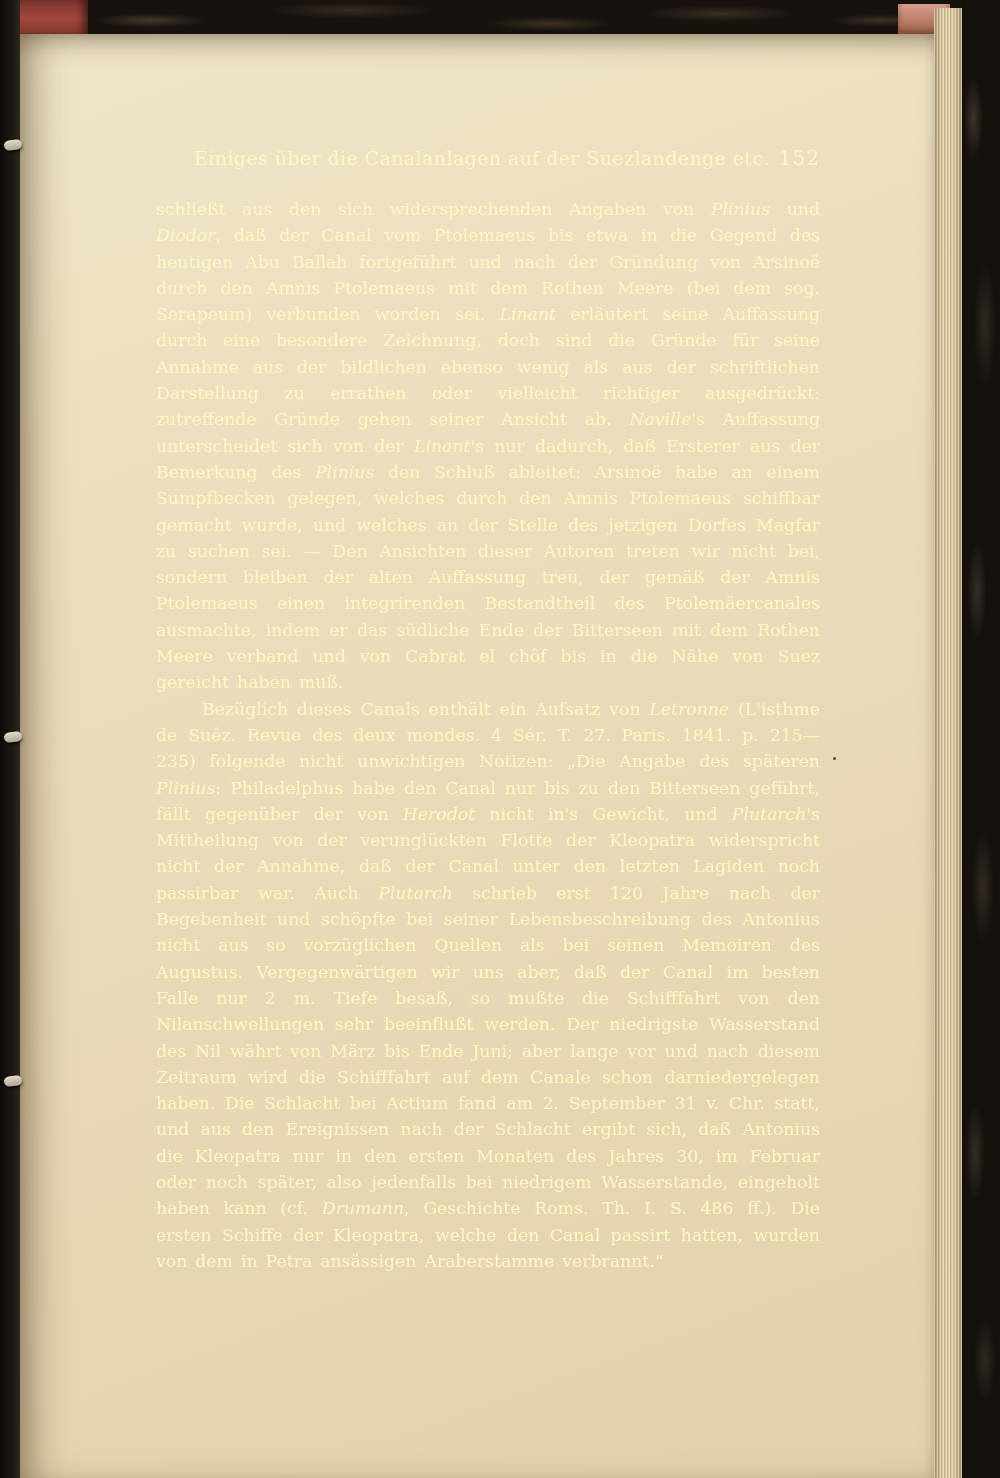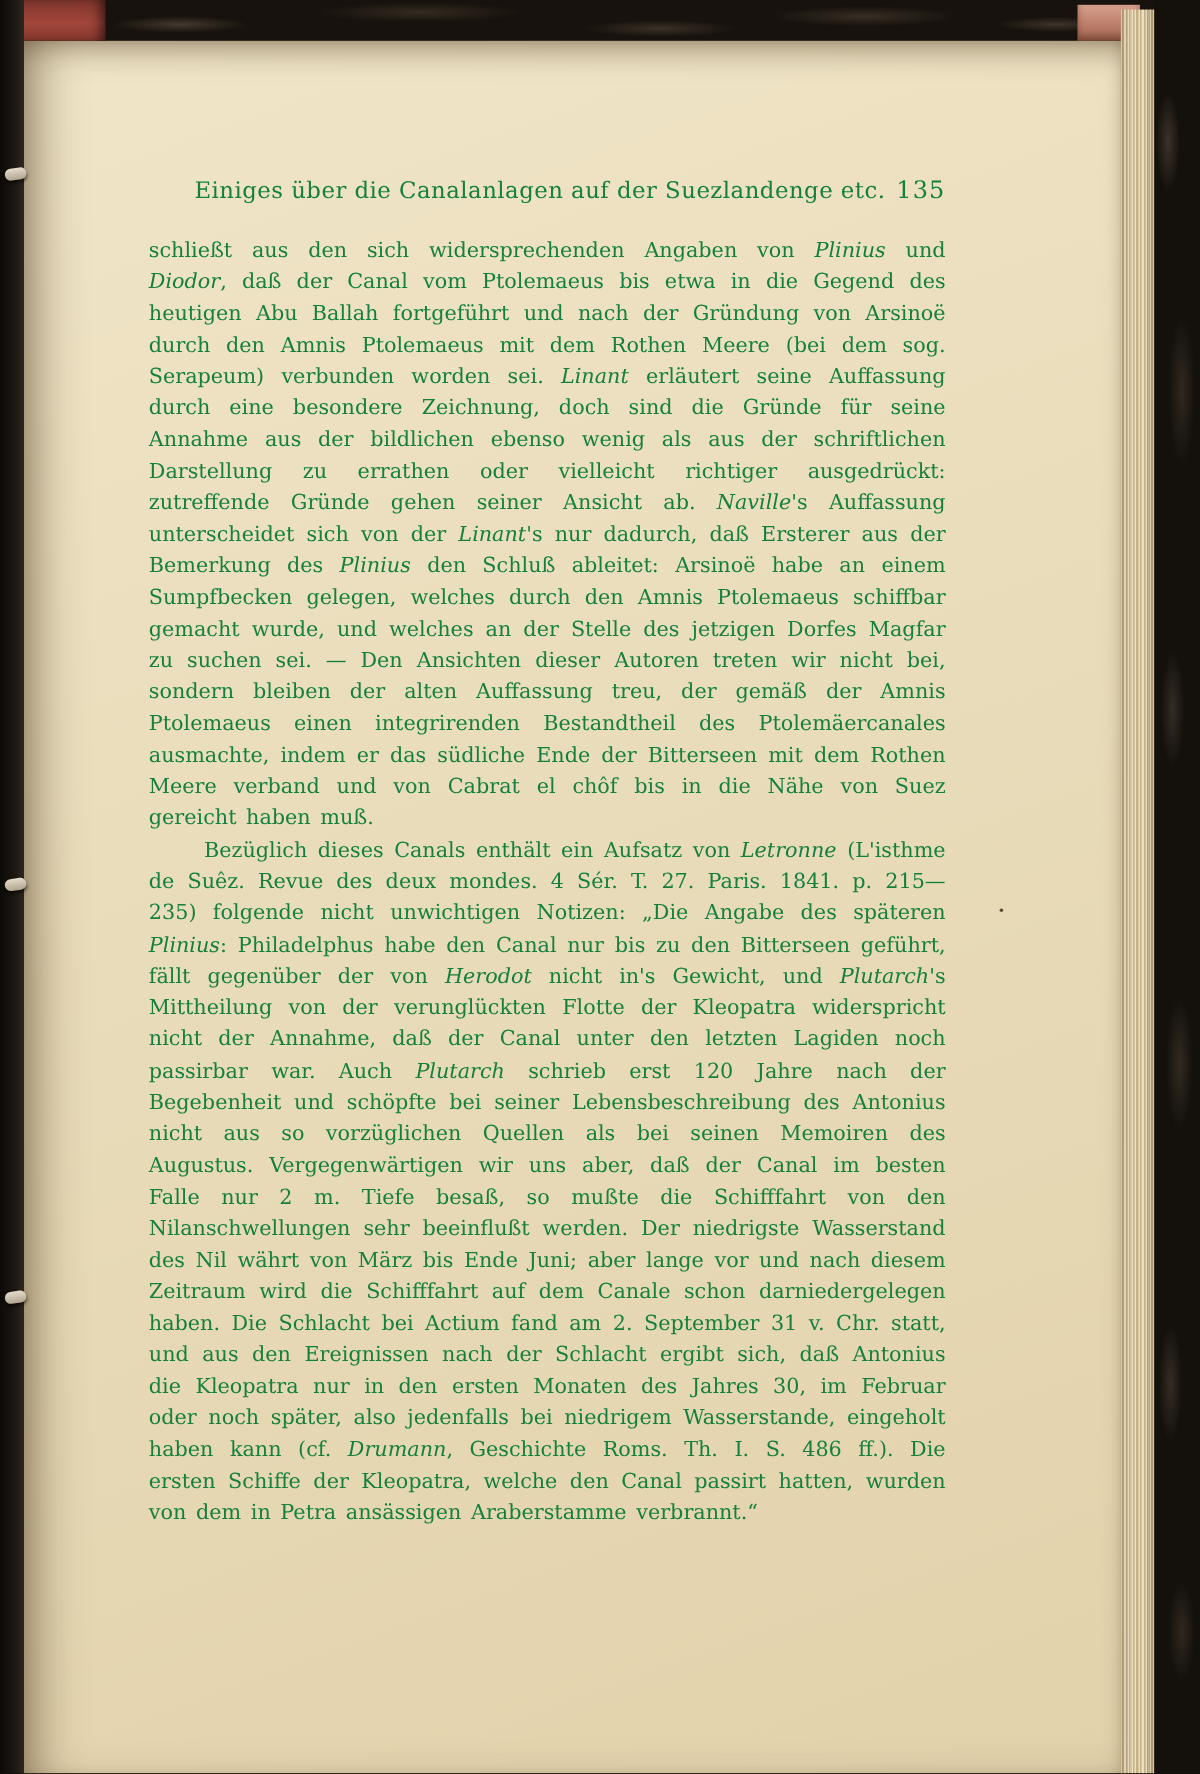--- a/index.html
+++ b/index.html
@@ -45,21 +45,21 @@
   .cover-right{position:absolute;top:0;right:0;width:38px;height:1478px;background-color:#14100c;
     background-image:
       radial-gradient(ellipse 14px 60px at 30% 8%, rgba(150,132,110,.30), transparent 70%),
       radial-gradient(ellipse 16px 90px at 60% 22%, rgba(120,104,84,.28), transparent 70%),
       radial-gradient(ellipse 14px 70px at 40% 40%, rgba(150,132,110,.25), transparent 70%),
       radial-gradient(ellipse 16px 80px at 55% 60%, rgba(130,112,90,.28), transparent 70%),
       radial-gradient(ellipse 14px 70px at 35% 78%, rgba(150,132,110,.25), transparent 70%),
       radial-gradient(ellipse 16px 60px at 60% 92%, rgba(120,104,84,.28), transparent 70%);}
 
   
-  .text-column{position:absolute;left:124px;top:146px;width:664px;color:#15803d;}
+  .text-column{position:absolute;left:156px;top:146px;width:664px;color:#fef9c3;}
   .page-header{display:flex;justify-content:space-between;align-items:baseline;
     font-size:19px;letter-spacing:.4px;padding-left:38px;margin-bottom:26px;}
   .page-header .num{font-size:20px;letter-spacing:1px;}
   .body-text{font-size:17.3px;line-height:26.3px;text-align:justify;word-spacing:2.5px;}
   .body-text p{margin:0;}
   .body-text p.indent{text-indent:46px;}
   .body-text em{font-style:italic;}
   .speck{position:absolute;left:833px;top:757px;width:3px;height:3px;border-radius:50%;background:#5a4a35;}
 </style>
 </head>
@@ -79,21 +79,21 @@
   <div class="stitch" style="top:1076px"></div>
 
   <div class="fore-edge"></div>
   <div class="cover-right"></div>
 
   <div class="speck"></div>
 
   <div class="text-column">
     <div class="page-header">
       <span class="title">Einiges über die Canalanlagen auf der Suezlandenge etc.</span>
-      <span class="num">135</span>
+      <span class="num">152</span>
     </div>
     <div class="body-text">
         <p><span>schließt aus den sich widersprechenden Angaben von </span><em>Plinius</em><span> und </span><em>Diodor</em><span>, daß der Canal vom Ptolemaeus bis etwa in die Gegend des heutigen Abu Ballah fortgeführt und nach der Gründung von Arsinoë durch den Amnis Ptolemaeus mit dem Rothen Meere (bei dem sog. Serapeum) verbunden worden sei. </span><em>Linant</em><span> erläutert seine Auffassung durch eine besondere Zeichnung, doch sind die Gründe für seine Annahme aus der bildlichen ebenso wenig als aus der schriftlichen Darstellung zu errathen oder vielleicht richtiger ausgedrückt: zutreffende Gründe gehen seiner Ansicht ab. </span><em>Naville</em><span>'s Auffassung unterscheidet sich von der </span><em>Linant</em><span>'s nur dadurch, daß Ersterer aus der Bemerkung des </span><em>Plinius</em><span> den Schluß ableitet: Arsinoë habe an einem Sumpfbecken gelegen, welches durch den Amnis Ptolemaeus schiffbar gemacht wurde, und welches an der Stelle des jetzigen Dorfes Magfar zu suchen sei. — Den Ansichten dieser Autoren treten wir nicht bei, sondern bleiben der alten Auffassung treu, der gemäß der Amnis Ptolemaeus einen integrirenden Bestandtheil des Ptolemäercanales ausmachte, indem er das südliche Ende der Bitterseen mit dem Rothen Meere verband und von Cabrat el chôf bis in die Nähe von Suez gereicht haben muß.</span></p>
         <p class="indent"><span>Bezüglich dieses Canals enthält ein Aufsatz von </span><em>Letronne</em><span> (L'isthme de Suêz. Revue des deux mondes. 4 Sér. T. 27. Paris. 1841. p. 215—235) folgende nicht unwichtigen Notizen: „Die Angabe des späteren </span><em>Plinius</em><span>: Philadelphus habe den Canal nur bis zu den Bitterseen geführt, fällt gegenüber der von </span><em>Herodot</em><span> nicht in's Gewicht, und </span><em>Plutarch</em><span>'s Mittheilung von der verunglückten Flotte der Kleopatra widerspricht nicht der Annahme, daß der Canal unter den letzten Lagiden noch passirbar war.  Auch </span><em>Plutarch</em><span> schrieb erst 120 Jahre nach der Begebenheit und schöpfte bei seiner Lebensbeschreibung des Antonius nicht aus so vorzüglichen Quellen als bei seinen Memoiren des Augustus.  Vergegenwärtigen wir uns aber, daß der Canal im besten Falle nur 2 m. Tiefe besaß, so mußte die Schifffahrt von den Nilanschwellungen sehr beeinflußt werden.  Der niedrigste Wasserstand des Nil währt von März bis Ende Juni; aber lange vor und nach diesem Zeitraum wird die Schifffahrt auf dem Canale schon darniedergelegen haben. Die Schlacht bei Actium fand am 2. September 31 v. Chr. statt, und aus den Ereignissen nach der Schlacht ergibt sich, daß Antonius die Kleopatra nur in den ersten Monaten des Jahres 30, im Februar oder noch später, also jedenfalls bei niedrigem Wasserstande, eingeholt haben kann (cf. </span><em>Drumann</em><span>, Geschichte Roms. Th. I. S. 486 ff.). Die ersten Schiffe der Kleopatra, welche den Canal passirt hatten, wurden von dem in Petra ansässigen Araberstamme verbrannt.“</span></p>
       </div>
   </div>
 
 </div>
 
 </body></html>

